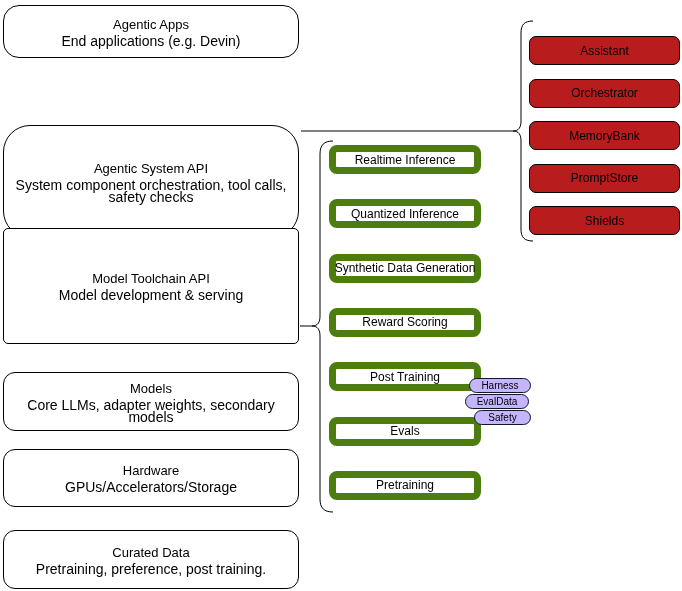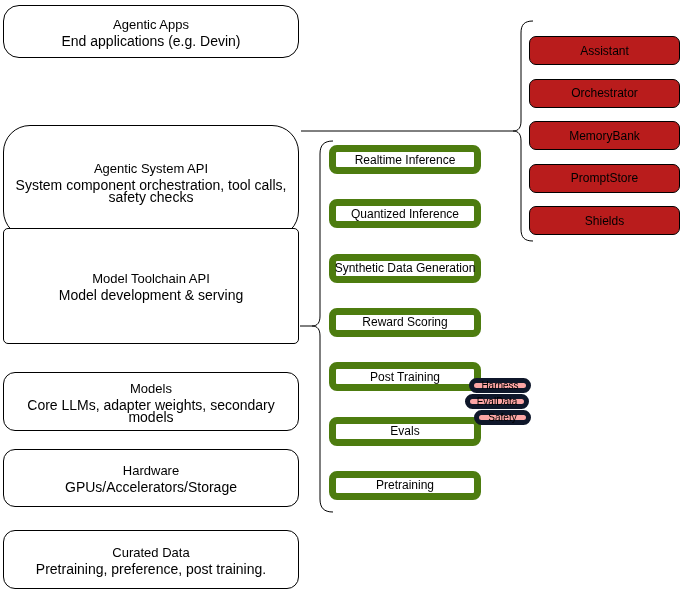--- a/index.html
+++ b/index.html
@@ -49,21 +49,21 @@
   }
   .rbox{
     height:29px;border:1px solid #000;border-radius:7px;background:#b91c1c;
     box-sizing:border-box;
     display:flex;align-items:center;justify-content:center;
     font-size:12px;white-space:nowrap;
   }
 
   
   .pill{
-    position:absolute;border:5px solid #0f172a;border-radius:8px;background:#fca5a5;
+    position:absolute;border:1px solid #0f172a;border-radius:8px;background:#c4b5fd;
     box-sizing:border-box;
     display:flex;align-items:center;justify-content:center;
     font-size:10px;line-height:10px;white-space:nowrap;z-index:3;
   }
   #pill-harness {left:469px;top:378px;width:62px;height:15px;}
   #pill-evaldata{left:465px;top:394px;width:64px;height:15px;}
   #pill-safety  {left:474px;top:410px;width:57px;height:15px;}
 </style>
 </head>
 <body>

